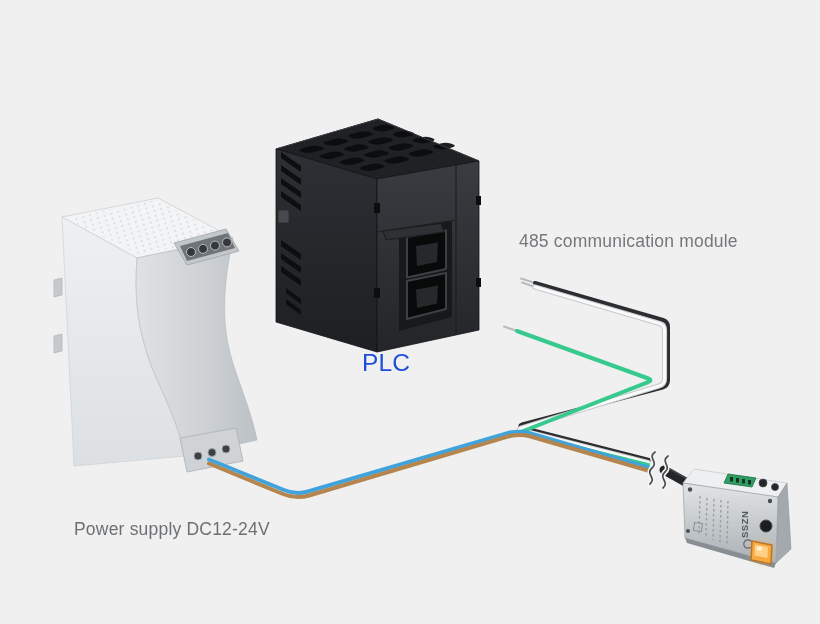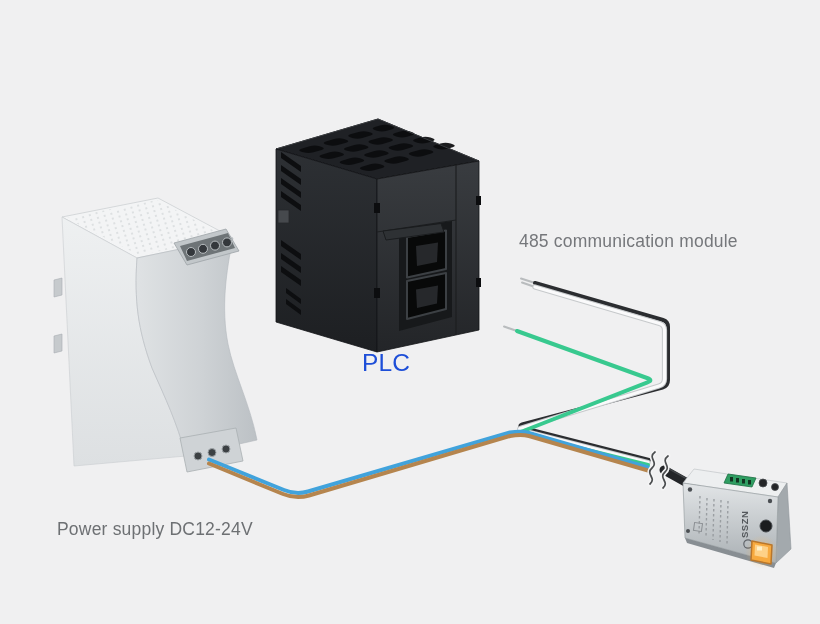--- a/index.html
+++ b/index.html
@@ -222,15 +222,15 @@
 
     <circle cx="762" cy="552" r="17" fill="url(#glowGrad)"></circle>
     <path d="M752,541 L772,545 L771,564 L751,560 Z" fill="#f7a93e" stroke="#b9762a" stroke-width="1.5" stroke-linejoin="round"></path>
     <path d="M755,544.5 L768,547 L767.5,558 L754.5,555.5 Z" fill="#ffd894" opacity=".85"></path>
     <rect x="757" y="546.5" width="5" height="4" fill="#fff3cf" opacity=".9"></rect>
   </g>
 </svg>
 
 <div class="label" style="left:519px;top:231px;font-size:17.5px;">485 communication module</div>
 <div class="label" style="left:362px;top:348px;font-size:24.5px;color:#1d4ed8;">PLC</div>
-<div class="label" style="left:57px;top:519px;font-size:17.5px;color:#6d7073;">Power supply DC12-24V</div>
+<div class="label" style="left:74px;top:519px;font-size:17.5px;color:#6d7073;">Power supply DC12-24V</div>
 
 </div>
 
 </body></html>

